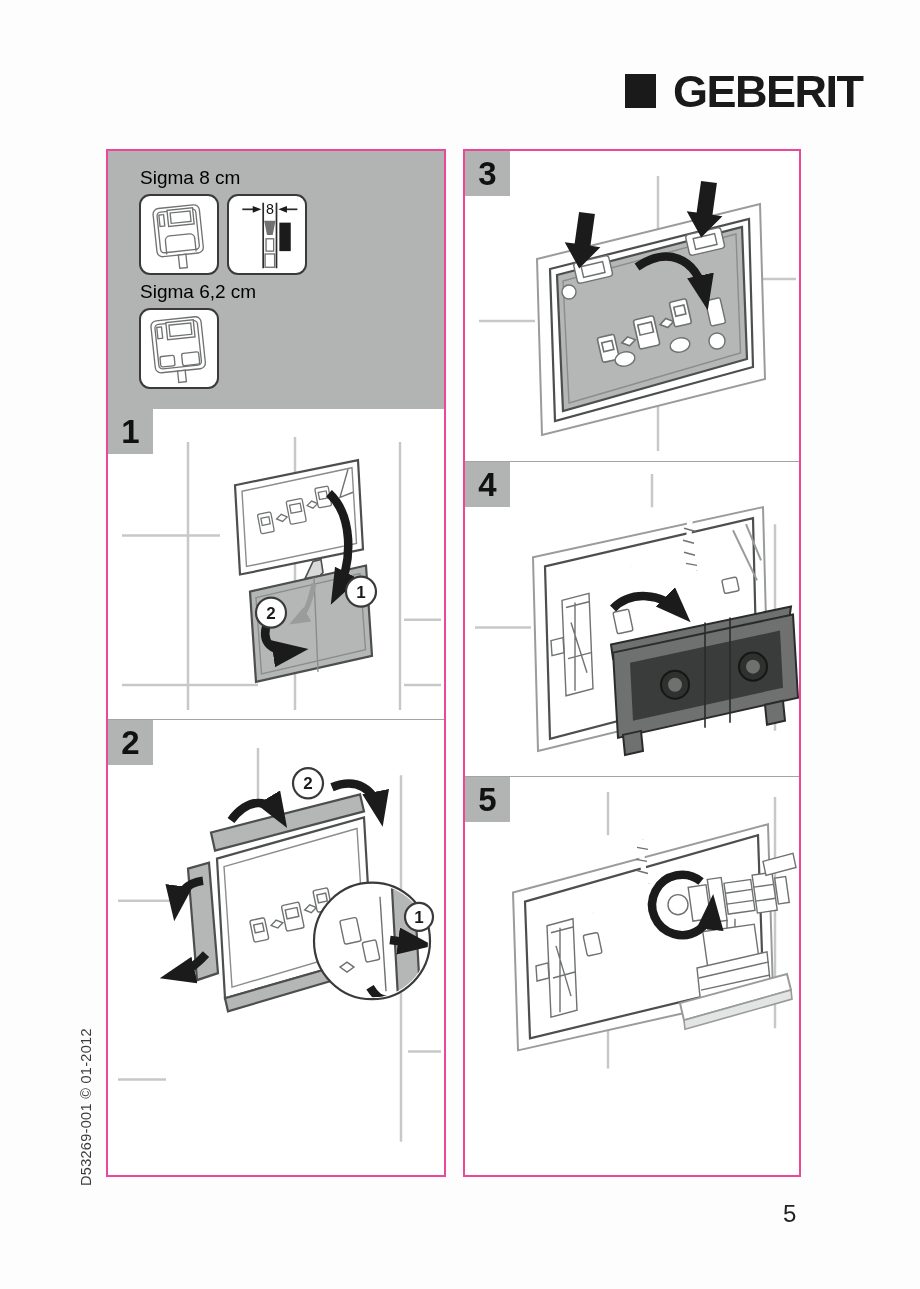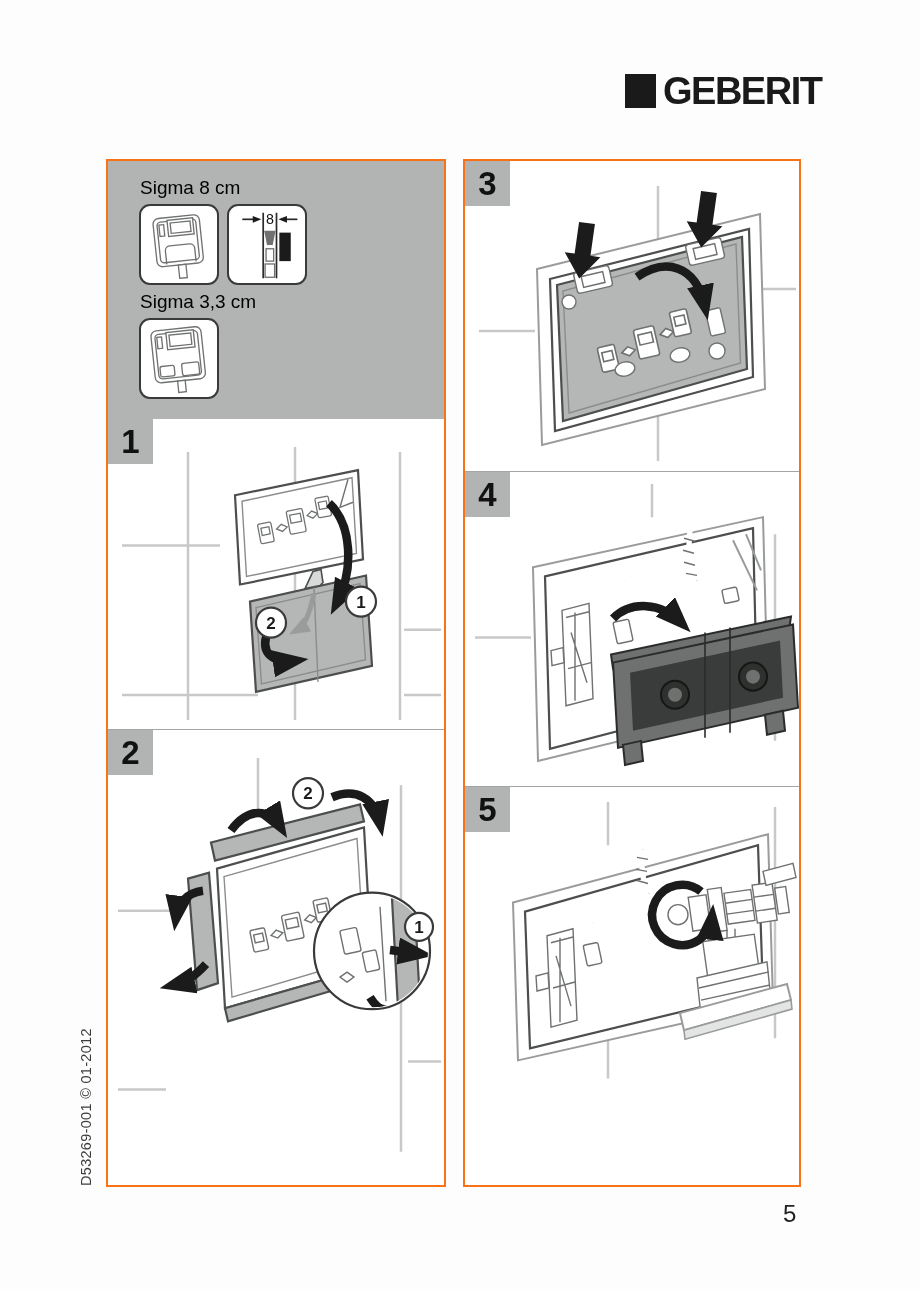--- a/index.html
+++ b/index.html
@@ -4,24 +4,24 @@
 <style>
   * { margin:0; padding:0; box-sizing:border-box; }
   body { background:#e9e9e9; font-family:"Liberation Sans", sans-serif; }
   .page {
     position:relative; width:920px; height:1289px; background:#fdfdfd;
     margin:0 auto; overflow:hidden;
   }
   
   .logo { position:absolute; left:625px; top:74px; display:flex; align-items:flex-start; }
   .logo-square { width:31px; height:34px; background:#1a1a1a; }
-  .logo-text { font-size:38px; font-weight:bold; letter-spacing:-1.5px; color:#1a1a1a;
-               line-height:35px; margin-left:7px; }
-  
-  .col { position:absolute; top:159px; border:2px solid #f97316; background:#fff; }
+  .logo-text { font-size:45px; font-weight:bold; letter-spacing:-1.5px; color:#1a1a1a;
+               line-height:35px; margin-left:17px; }
+  
+  .col { position:absolute; top:149px; border:2px solid #ec4899; background:#fff; }
   .col-left  { left:106px; width:340px; height:1028px; }
   .col-right { left:463px; width:338px; height:1028px; }
   .section { position:relative; width:100%; }
   .section.divided { border-bottom:1.5px solid #a3a5a4; }
   .step-label {
     position:absolute; left:0; top:0; width:45px; height:45px; background:#b2b4b3;
     display:flex; align-items:center; justify-content:center;
     font-size:33px; font-weight:bold; color:#111; z-index:3;
   }
   .illu { position:absolute; left:0; top:0; width:100%; height:100%; }
@@ -118,21 +118,21 @@
             <path d="M34,14 l-9,-3.5 v7 z" class="dimH"></path>
           <path d="M72,14 H56" class="dimL"></path>
             <path d="M52,14 l9,-3.5 v7 z" class="dimH"></path>
           <rect x="53" y="28" width="12" height="30" fill="#1b1b1b"></rect>
           <path d="M37,26 h12 l-3,15 h-6 z" fill="#6e716f"></path>
           <rect x="39" y="45" width="8" height="13" class="detail"></rect>
           <rect x="38" y="61" width="10" height="14" class="detail"></rect>
         </svg>
       </div>
 
-      <div class="sigma-label second">Sigma 3,3 cm</div>
+      <div class="sigma-label second">Sigma 6,2 cm</div>
 
       <div class="card" style="left:31px; top:157px;">
         <svg class="illu" viewBox="0 0 80 81">
           <g transform="rotate(-6 40 40)">
             <rect x="13" y="9" width="53" height="55" rx="6" class="detail" stroke-width="2"></rect>
             <rect x="17" y="13" width="45" height="47" rx="4" class="dline"></rect>
             <rect x="29" y="12" width="29" height="18" class="detail" stroke-width="1.8"></rect>
             <rect x="32" y="15" width="23" height="12" class="detail"></rect>
             <rect x="19" y="47" width="15" height="11" rx="2" class="detail" stroke-width="1.8"></rect>
             <rect x="42" y="46" width="18" height="13" rx="2" class="detail" stroke-width="1.8"></rect>

